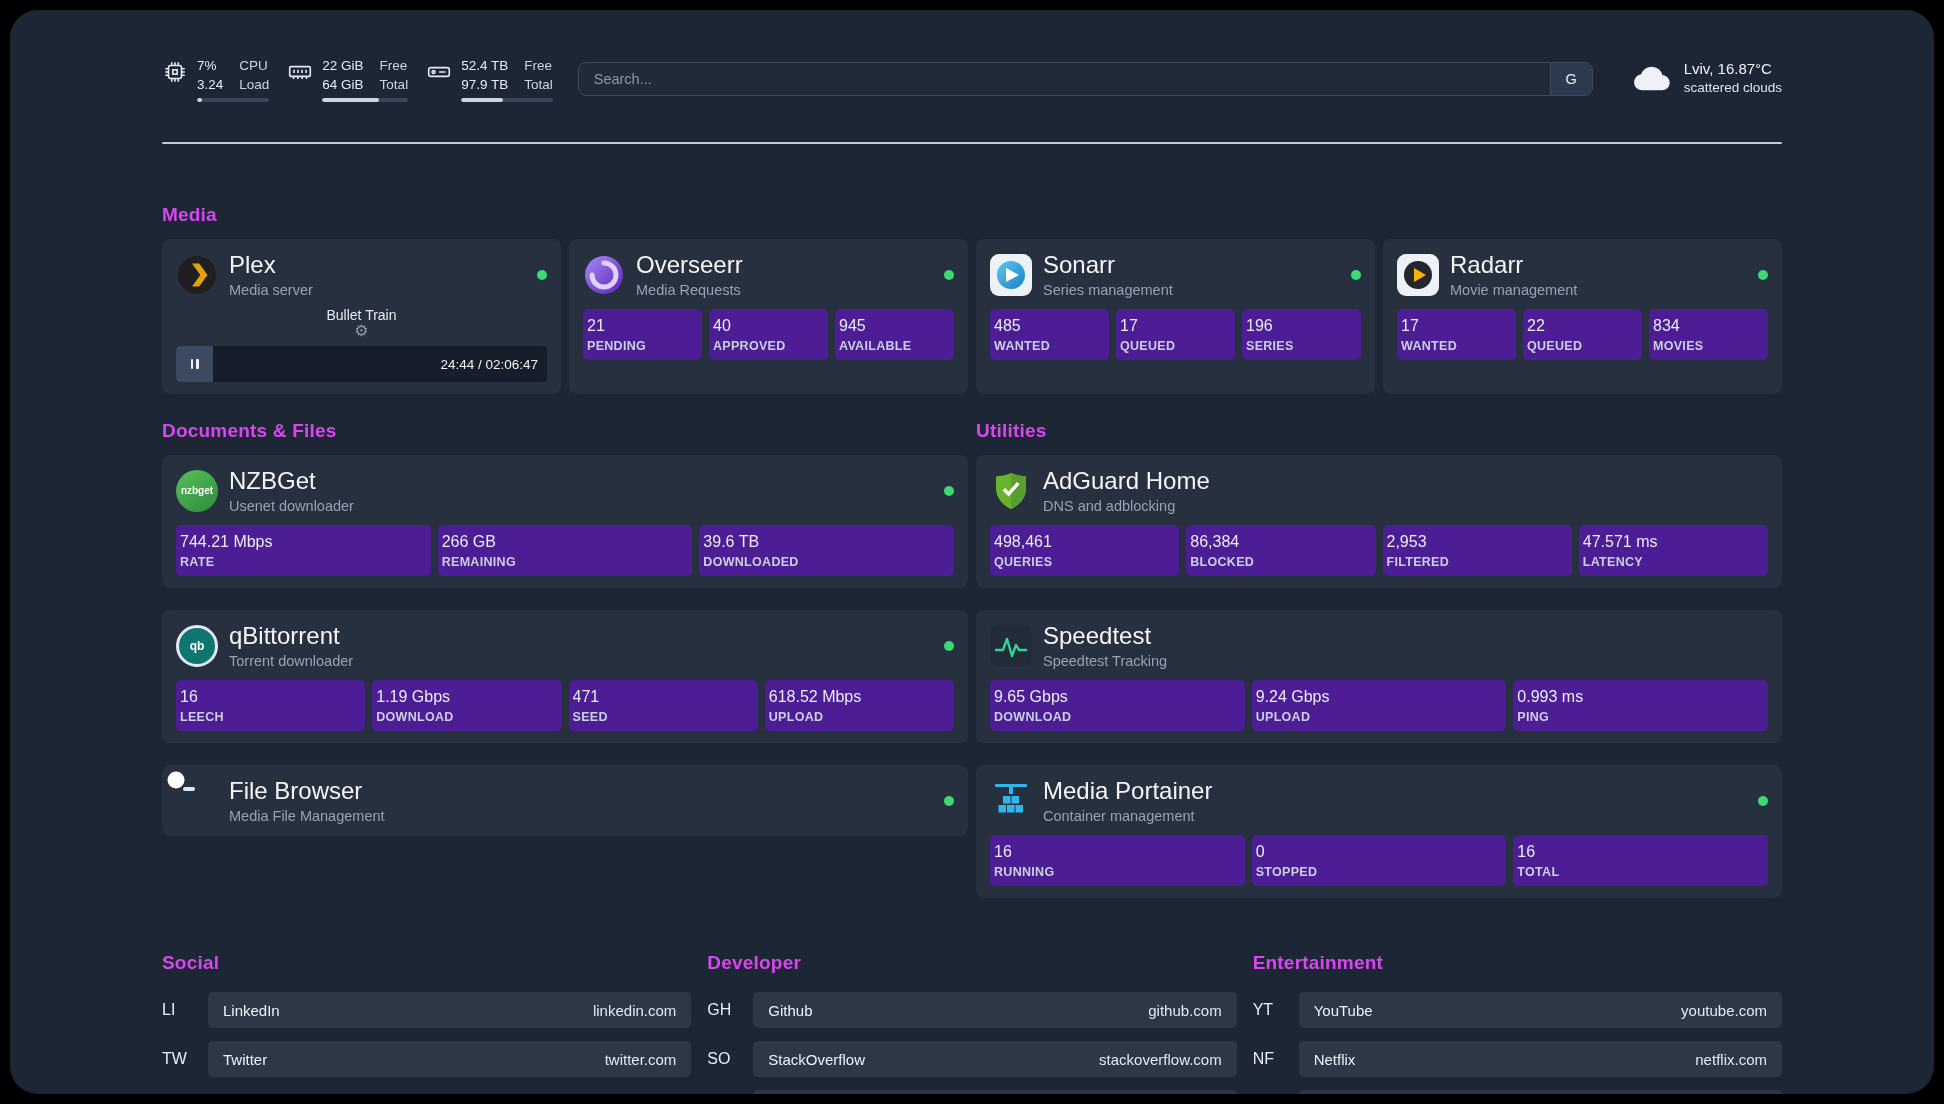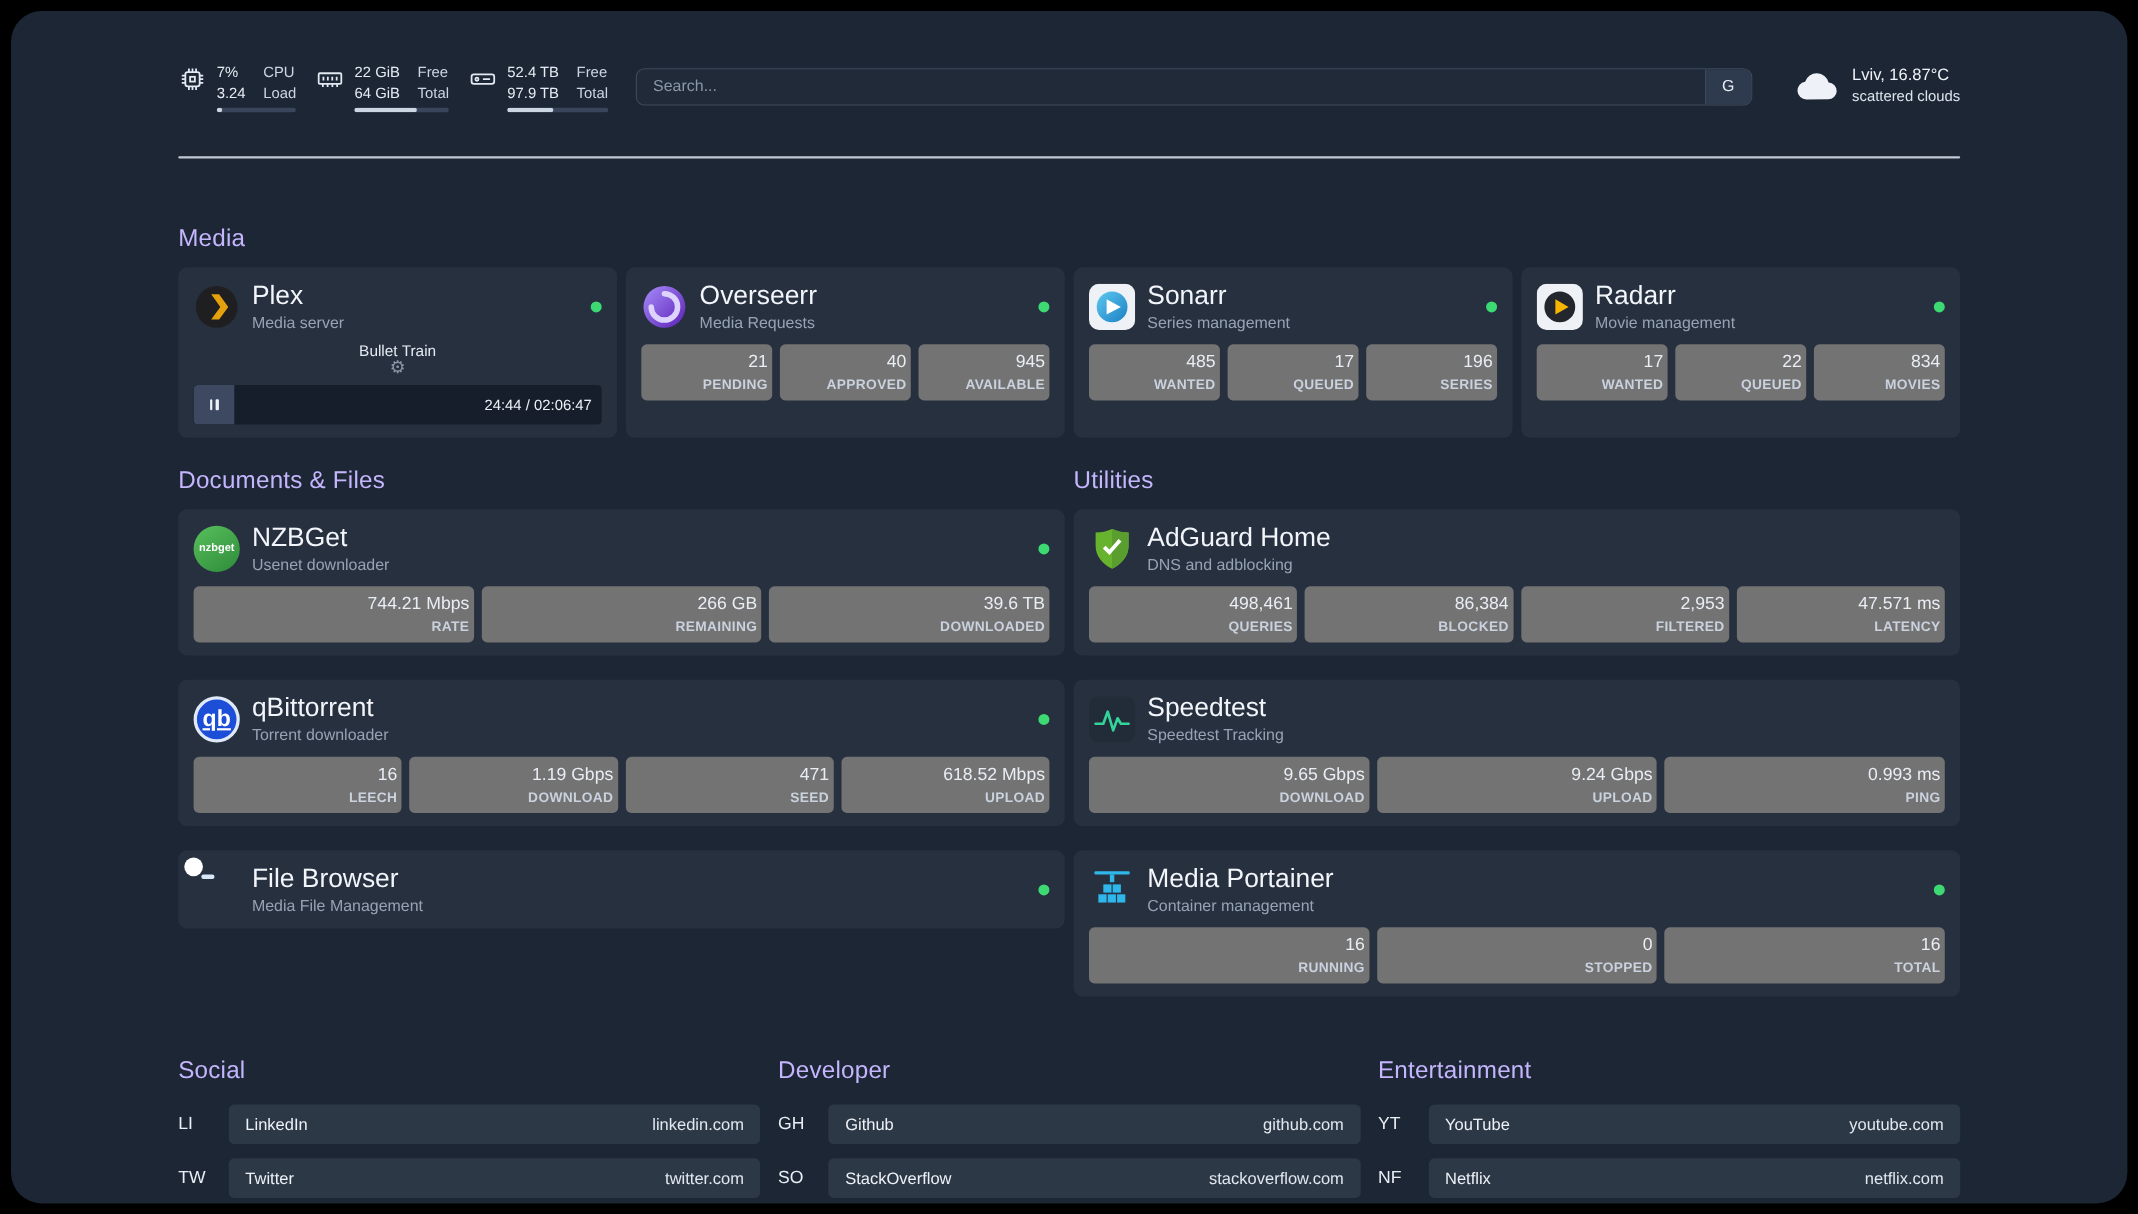--- a/index.html
+++ b/index.html
@@ -36,36 +36,36 @@
 
   .weather { display:flex; align-items:center; gap:11px; margin-top:2px; }
   .weather-icon { width:42px; height:32px; }
   .weather-icon svg { width:100%; height:100%; }
   .weather-loc { font-size:15px; color:#f0f4fa; }
   .weather-cond { font-size:13.5px; color:#dde4ee; margin-top:3px; }
 
   .divider { margin-top:40px; height:2px; background:#d5dce6; border-radius:1px; opacity:.9; }
 
   
-  .section-title { font-size:22px; font-weight:400; color:#c4b5fd; letter-spacing:.2px; }
+  .section-title { font-size:19px; font-weight:700; color:#d946ef; letter-spacing:.2px; }
   .media-title { margin:60px 0 13px; }
 
   .media-grid { display:grid; grid-template-columns:repeat(4,1fr); gap:8px; }
 
   .card { background:#27303f; border-radius:8px; padding:12px 14px; }
   .card-header { display:flex; align-items:center; gap:11px; }
   .card-icon { width:42px; height:42px; flex:0 0 auto; position:relative; }
   .card-icon svg { width:100%; height:100%; display:block; }
   .card-titles { flex:1; min-width:0; }
   .card-name { font-size:24px; color:#f2f5fa; font-weight:500; white-space:nowrap; }
   .card-desc { font-size:14.5px; color:#97a2b4; margin-top:3px; white-space:nowrap; }
   .status-dot { width:10px; height:10px; border-radius:50%; background:#3dd973; flex:0 0 auto; margin-left:auto; }
 
   .stats-row { display:flex; gap:7px; margin-top:11px; }
-  .stat { flex:1; background:#737373; border-radius:5px; padding:8px 4px 7px; text-align:right; min-width:0; }
+  .stat { flex:1; background:#4c1d95; border-radius:5px; padding:8px 4px 7px; text-align:left; min-width:0; }
   .stat-value { font-size:16px; color:#e9edf4; white-space:nowrap; overflow:hidden; text-overflow:ellipsis; }
   .stat-label { font-size:12.5px; font-weight:700; color:#c9d2de; margin-top:4px; letter-spacing:.3px; white-space:nowrap; }
 
   
   .player { margin-top:9px; }
   .player-top { display:flex; align-items:center; justify-content:space-between;flex-direction:column; }
   .player-title { font-size:14px; color:#e4eaf2; }
   .player-gear { font-size:16px; color:#8b97a8; cursor:pointer; line-height:1; }
   .player-bar { margin-top:7px; height:36px; background:#161e2b; border-radius:4px; position:relative; overflow:hidden; }
   .player-fill { position:absolute; left:0; top:0; bottom:0; background:#3c4961; border-radius:4px 0 0 4px;
@@ -84,21 +84,21 @@
   .link-row:first-of-type { margin-top:0; }
   .link-abbr { width:34px; flex:0 0 auto; font-size:16px; color:#e9eef6; }
   .link-pill { flex:1; display:flex; align-items:center; justify-content:space-between;
     background:#2d3846; border-radius:5px; height:36px; padding:0 15px; cursor:pointer; min-width:0; }
   .link-name { font-size:15px; color:#eef2f8; white-space:nowrap; }
   .link-domain { font-size:15px; color:#e2e8f0; white-space:nowrap; }
 
   
   .icon-text-circle { width:42px; height:42px; border-radius:50%; display:flex; align-items:center; justify-content:center; }
   .nzbget-circle { background:linear-gradient(145deg,#58c05c,#2e8b3a); color:#fff; font-size:10px; font-weight:700; }
-  .qb-circle { background:#1d4ed8; color:#fff; font-size:21px; font-weight:700; border:3px solid #dfe9f7;text-decoration:underline; }
+  .qb-circle { background:#0f766e; color:#fff; font-size:12px; font-weight:700; border:3px solid #dfe9f7; }
   .fb-square { width:42px; height:42px; border-radius:9px; background:#4596d1; position:relative; }
   .fb-square::before { content:""; position:absolute; left:50%; top:50%; width:17px; height:17px;
     border-radius:50%; background:#fff; transform:translate(-50%,-50%); }
   .fb-square::after { content:""; position:absolute; left:7px; top:7px; width:12px; height:4px; border-radius:2px; background:#d7e9f8; }
 </style>
 </head>
 <body>
 
 <div class="page">
 <div class="container">

